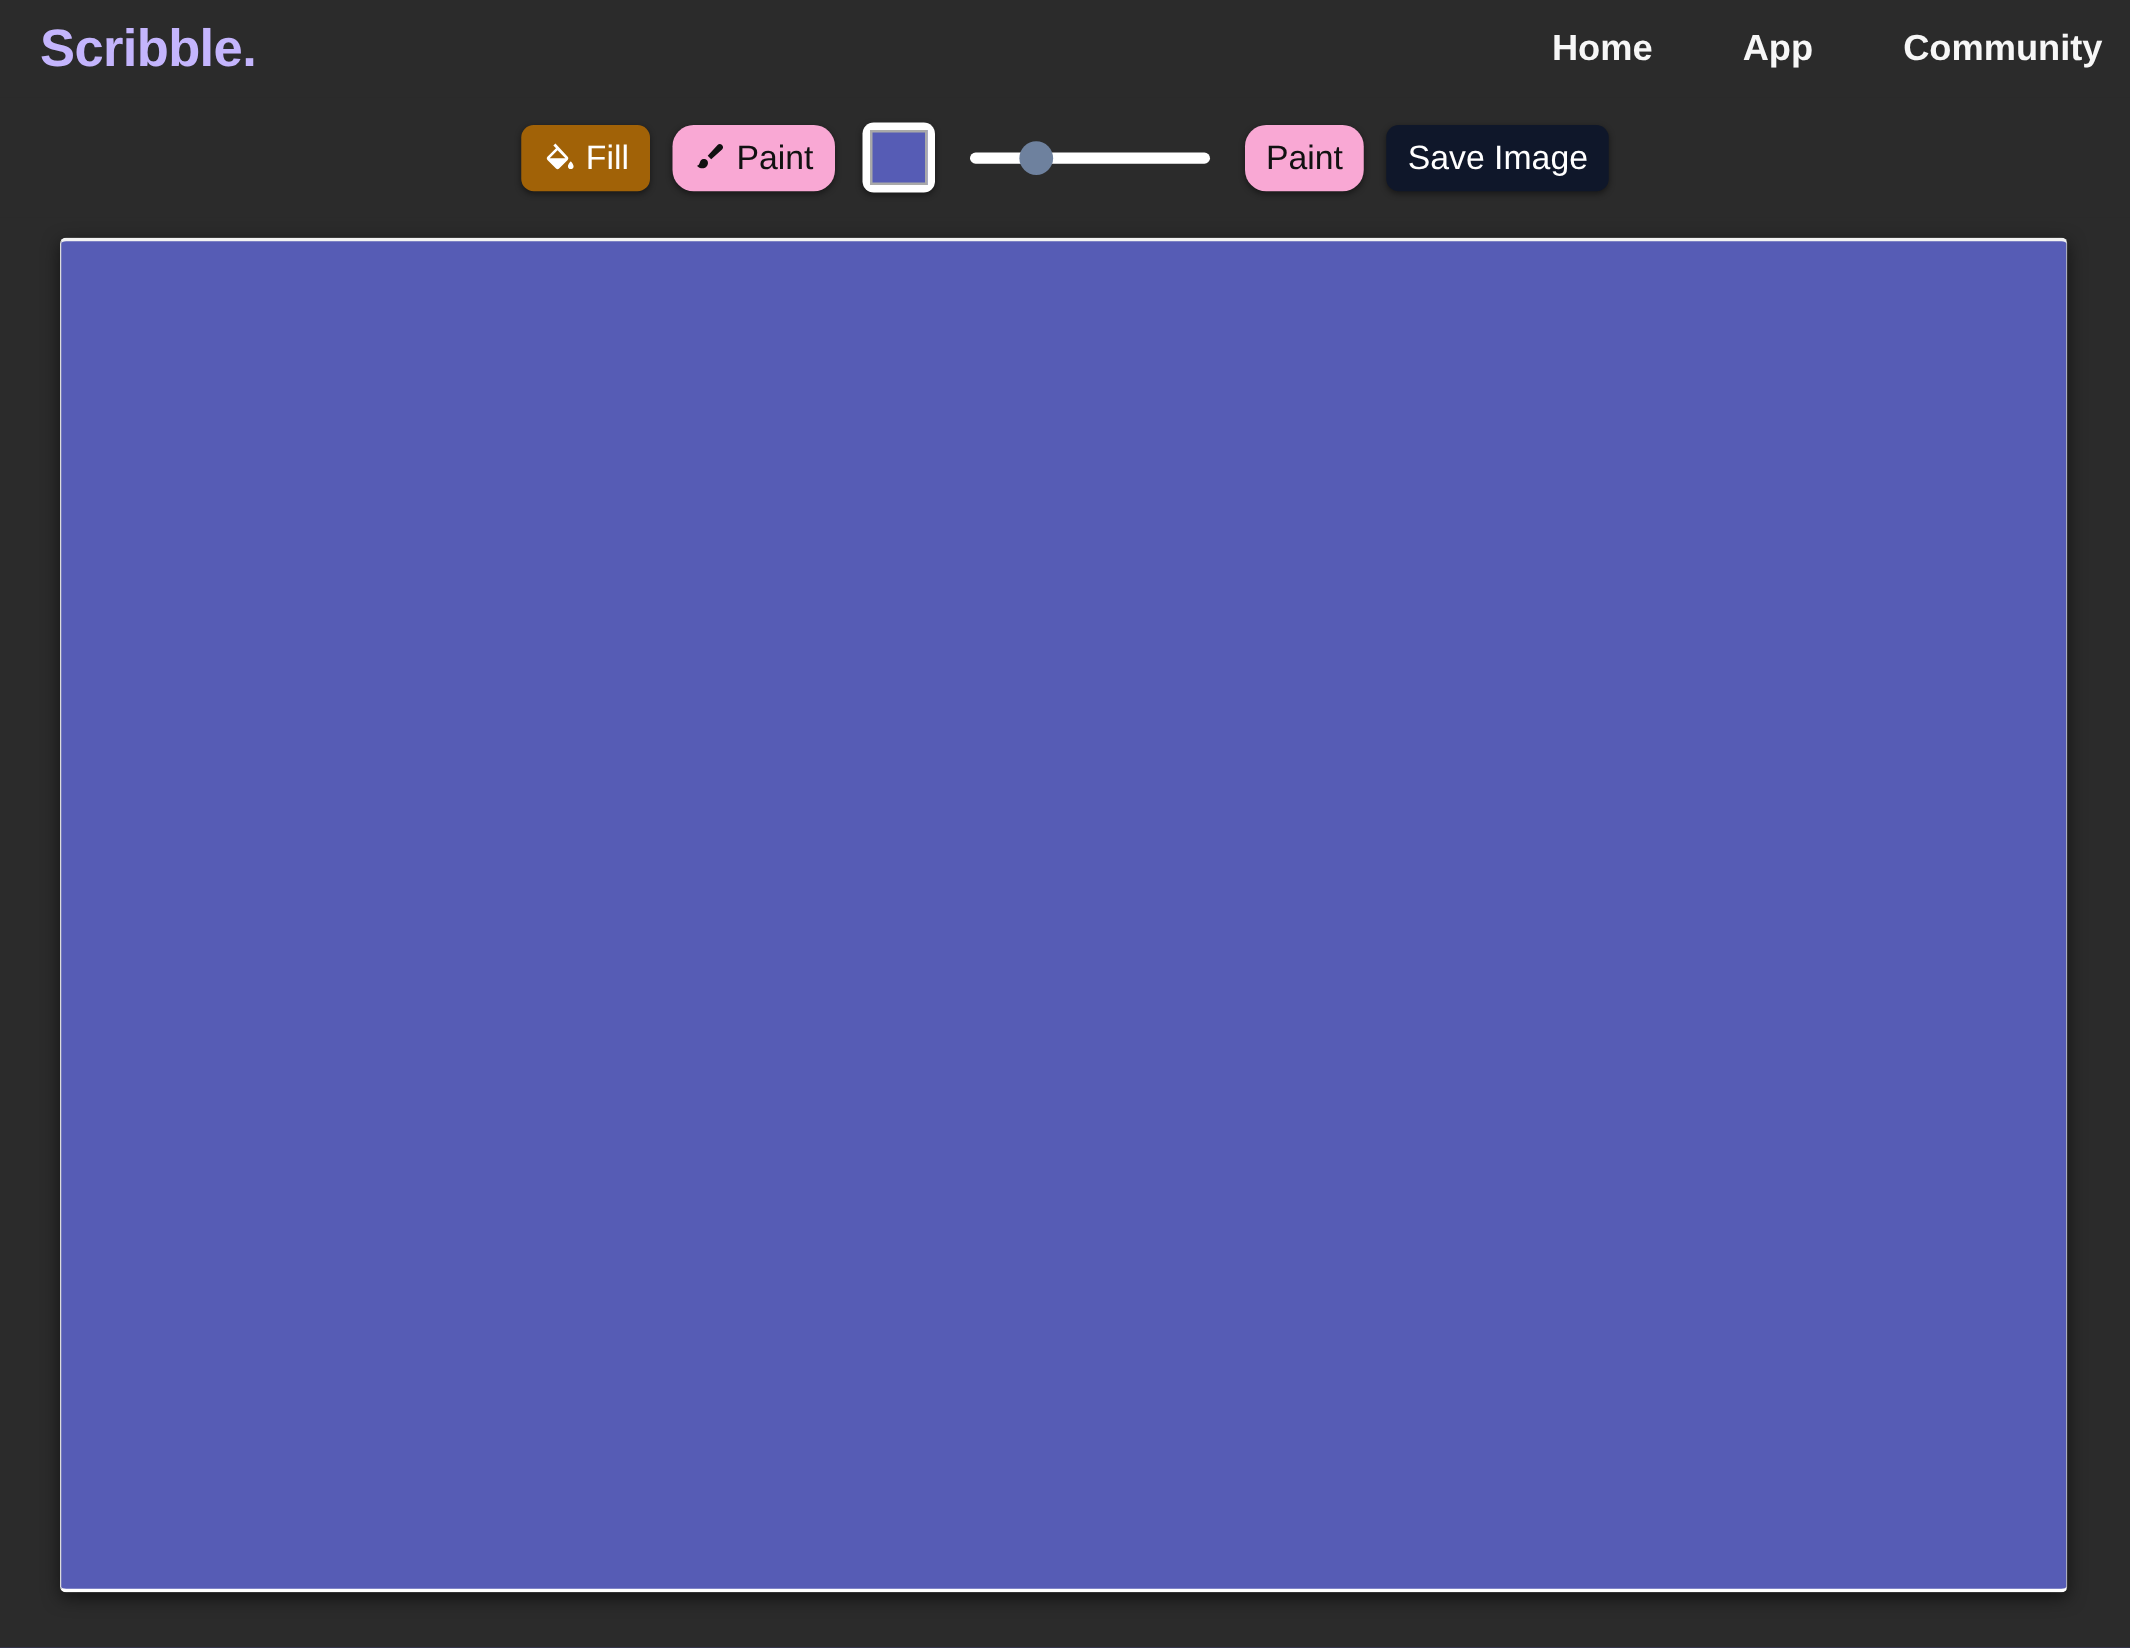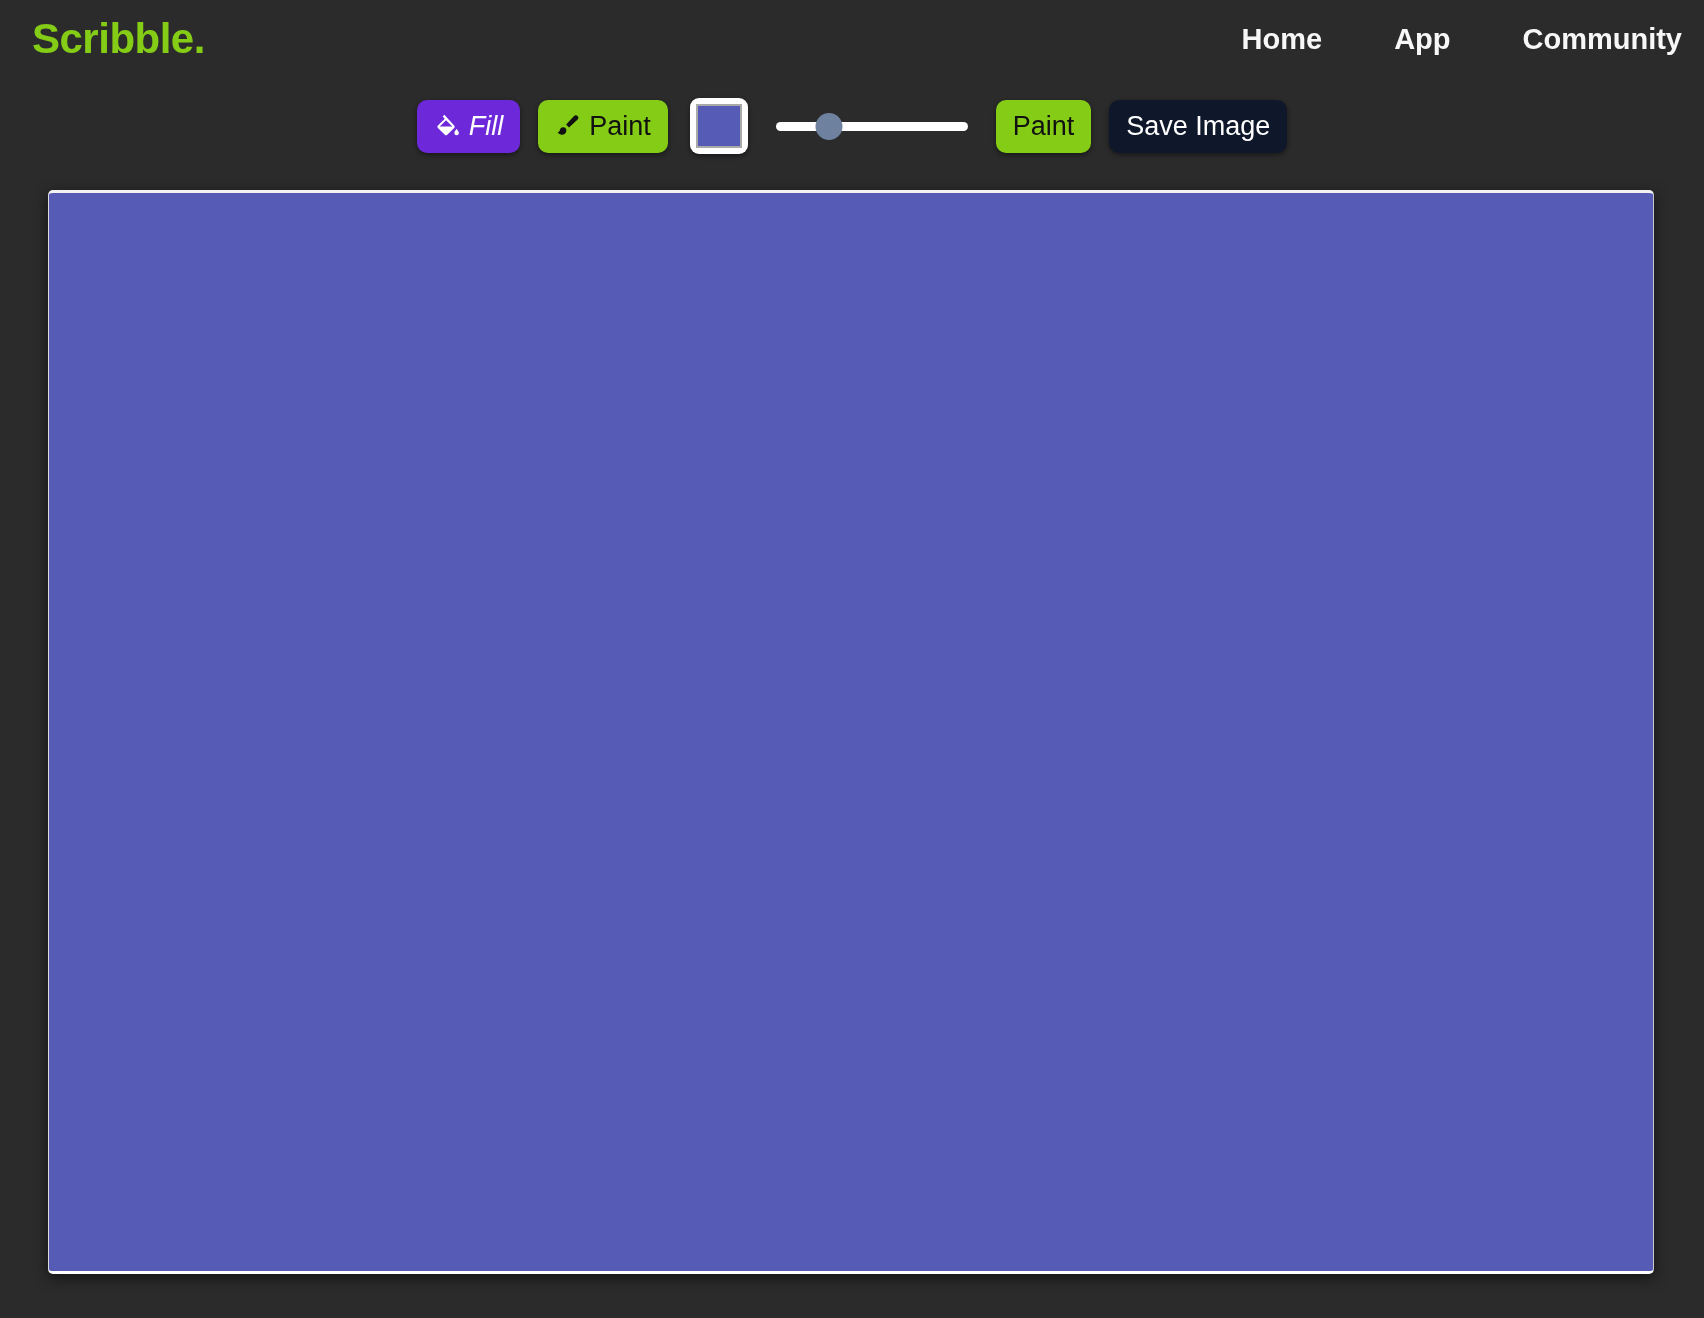--- a/index.html
+++ b/index.html
@@ -15,21 +15,21 @@
   .header {
     position: relative;
     height: 78px;
     display: flex;
     align-items: center;
     justify-content: space-between;
     padding: 0 0 0 32px;
     background: #2b2b2b;
   }
   .logo {
-    color: #84cc16;
+    color: #c4b5fd;
     font-size: 42px;
     font-weight: bold;
     letter-spacing: -0.5px;
     line-height: 1;
     user-select: none;
   }
   .nav {
     display: flex;
     align-items: center;
     gap: 0px;
@@ -68,22 +68,23 @@
     padding: 0 17px;
     cursor: pointer;
     box-shadow: 0 2px 5px rgba(0,0,0,0.45);
     white-space: nowrap;
   }
   .tool-btn.active {
     background: #6e819e;
     color: #ffffff;
   }
   .tool-btn.plain {
-    background: #84cc16;
+    background: #f9a8d4;
     color: #111111;
+    border-radius: 17px;
   }
   .tool-btn.accent {
     background: #6e819e;
     color: #ffffff;
   }
   .btn-icon { display: inline-flex; align-items: center; }
 
   .spacer-a { width: 18px; }
   .spacer-b { width: 22px; }
   .spacer-c { width: 28px; }
@@ -159,21 +160,21 @@
   <div class="logo">Scribble.</div>
   <nav class="nav">
     <a class="nav-link" href="#">Home</a>
     <a class="nav-link" href="#">App</a>
     <a class="nav-link" href="#">Community</a>
   </nav>
 </div>
 
 <div class="toolbar">
 
-  <button class="tool-btn active" style="background: #6d28d9; font-style: italic;">
+  <button class="tool-btn active" style="background: #a16207;">
     <span class="btn-icon">
       <svg width="27" height="27" viewBox="0 0 24 24" fill="#ffffff" aria-hidden="true">
         <path d="M9.2 1.6 7.7 3.1l1.9 1.9-6.1 6.1c-.6.6-.6 1.6 0 2.2l6.1 6.1c.6.6 1.6.6 2.2 0l6.1-6.1c.6-.6.6-1.6 0-2.2L9.2 1.6zm1.5 4.8 5.6 5.6H5.1l5.6-5.6z"></path>
         <path d="M20.1 14.3s-2 2.2-2 3.5a2 2 0 1 0 4 0c0-1.3-2-3.5-2-3.5z"></path>
       </svg>
     </span>
     <span>Fill</span>
   </button>
 
   <div class="spacer-a"></div>

